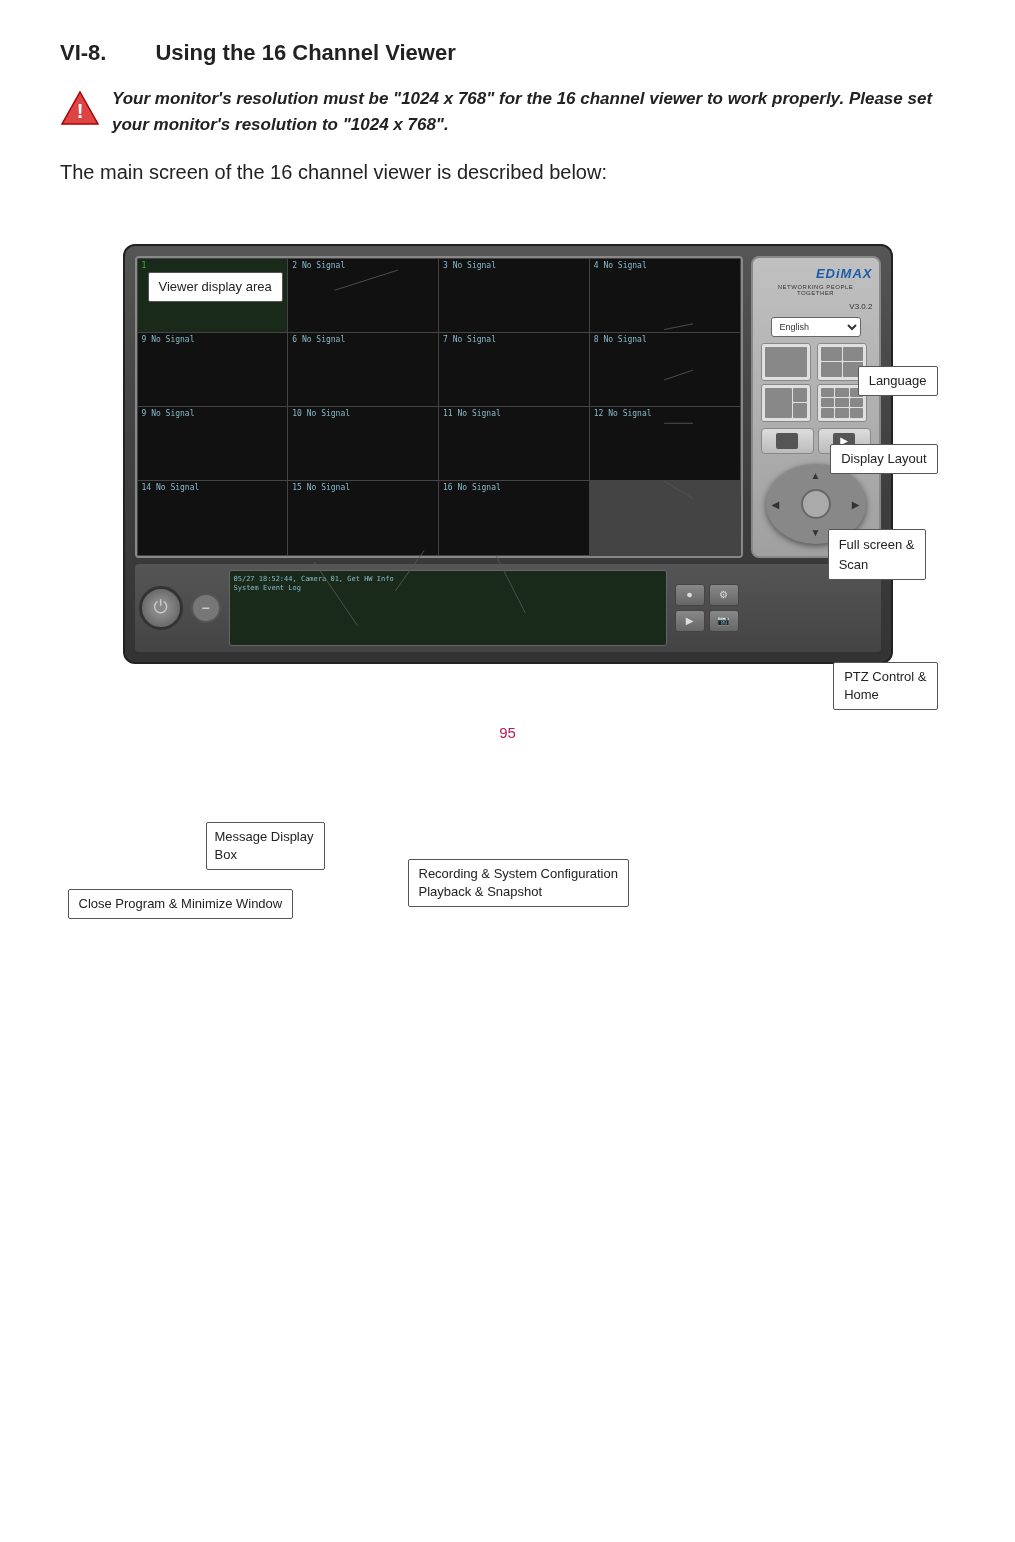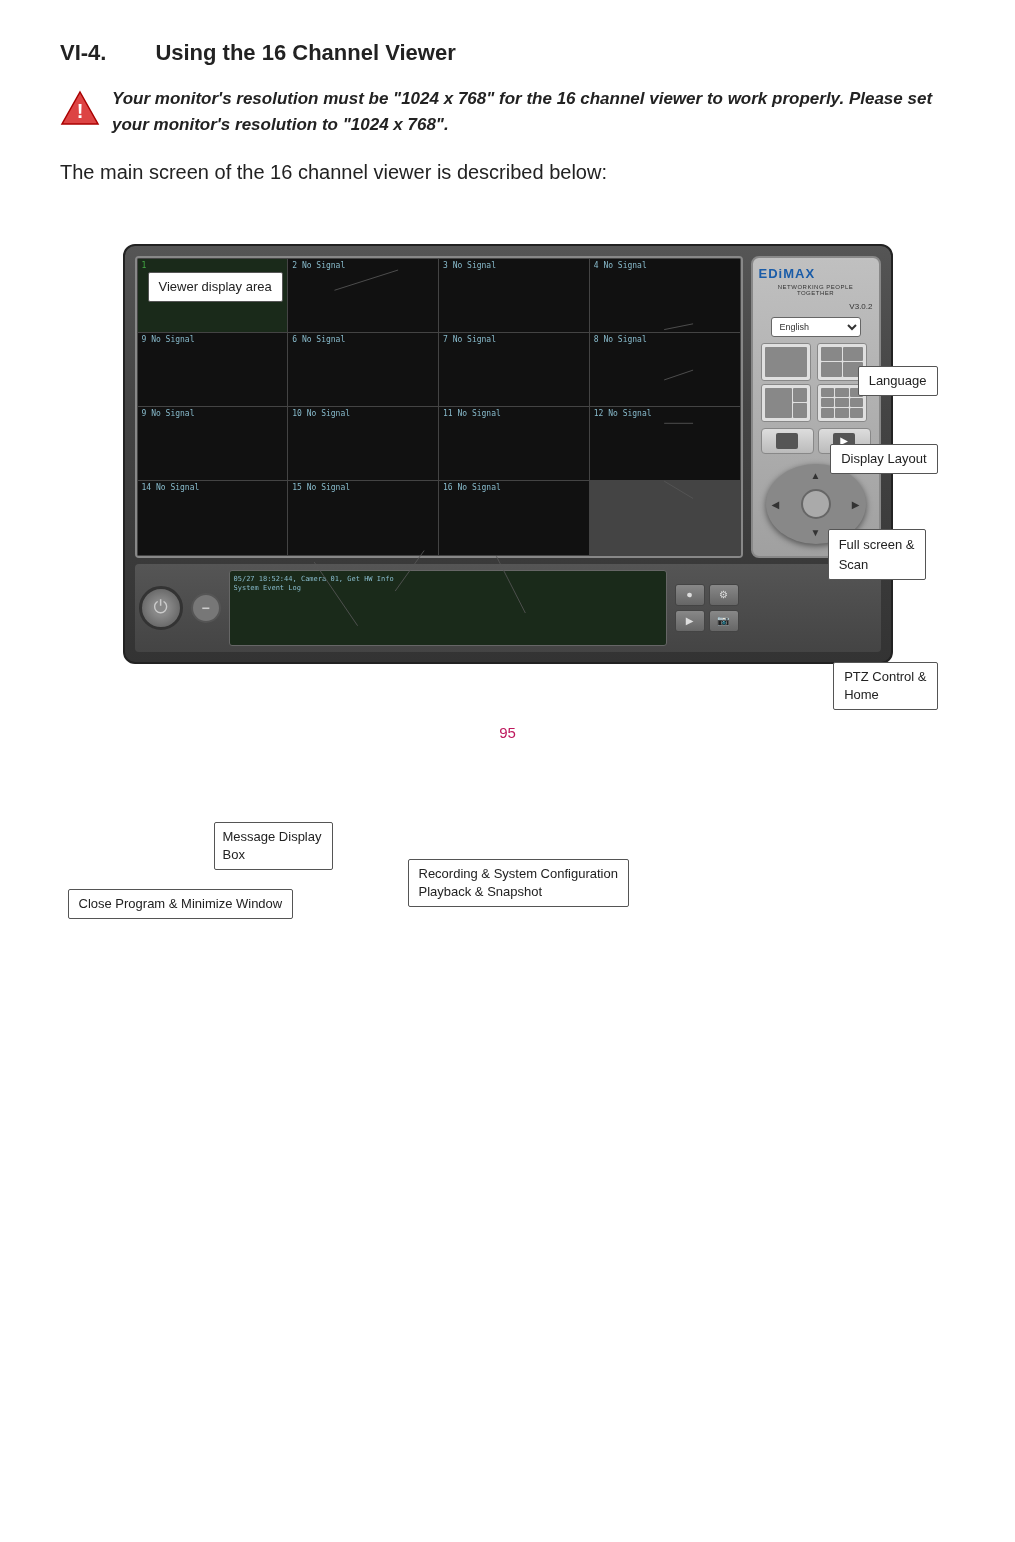--- a/index.html
+++ b/index.html
@@ -116,24 +116,25 @@
       align-items: center;
       padding: 8px 6px;
       gap: 6px;
       position: relative;
     }
 
     .brand-logo {
       font-size: 13px;
       font-weight: bold;
       color: #1a5ca8;
-      text-align: left;
+      text-align: right;
       letter-spacing: 1px;
       line-height: 1.2;
       margin-bottom: 2px;
+      font-style: italic;
     }
 
     .brand-sub {
       font-size: 6px;
       color: #333;
       text-align: center;
       letter-spacing: 0.5px;
     }
 
     .version-text {
@@ -348,21 +349,21 @@
       height: 100%;
       pointer-events: none;
       z-index: 15;
     }
   </style>
 </head>
 <body>
 
 <div>
   <div class="page-title">
-    <span>VI-4.</span>&nbsp;&nbsp;&nbsp;&nbsp;&nbsp;&nbsp;&nbsp;
+    <span>VI-8.</span>&nbsp;&nbsp;&nbsp;&nbsp;&nbsp;&nbsp;&nbsp;
     <span>Using the 16 Channel Viewer</span>
   </div>
 </div>
 
 <div class="warning-box">
   <div>
     <svg class="warning-icon" viewBox="0 0 40 40" xmlns="http://www.w3.org/2000/svg">
       <polygon points="20,4 38,36 2,36" fill="#d44" stroke="#a00" stroke-width="1.5"></polygon>
       <text x="20" y="30" text-anchor="middle" font-size="20" font-weight="bold" fill="white">!</text>
     </svg>
@@ -396,21 +397,21 @@
   <div class="cb" style="top: 28px; left: 80px;">Viewer display area</div>
 
   <div class="cb" style="top: 122px; right: 10px;">Language</div>
 
   <div class="cb" style="top: 200px; right: 10px;">Display Layout</div>
 
   <div class="cb" style="top: 285px; right: 22px; white-space: pre-line; line-height: 1.5;">Full screen &amp;<br>Scan</div>
 
   <div class="cb" style="top: 418px; right: 10px; white-space: pre-line;">PTZ Control &amp;<br>Home</div>
 
-  <div class="cb" style="top: 578px; left: 146px; white-space: pre-line; padding-left: 8px;">Message Display<br>Box</div>
+  <div class="cb" style="top: 578px; left: 138px; white-space: pre-line; padding-left: 8px;">Message Display<br>Box</div>
 
   <div class="cb" style="top: 645px; left: 0px;">Close Program &amp; Minimize Window</div>
 
   <div class="cb" style="top: 615px; left: 340px; white-space: pre-line;">Recording &amp; System Configuration<br>Playback &amp; Snapshot</div>
 
   <div class="dvr-wrapper">
     <div class="dvr-unit">
 
       <div class="dvr-top">
 

